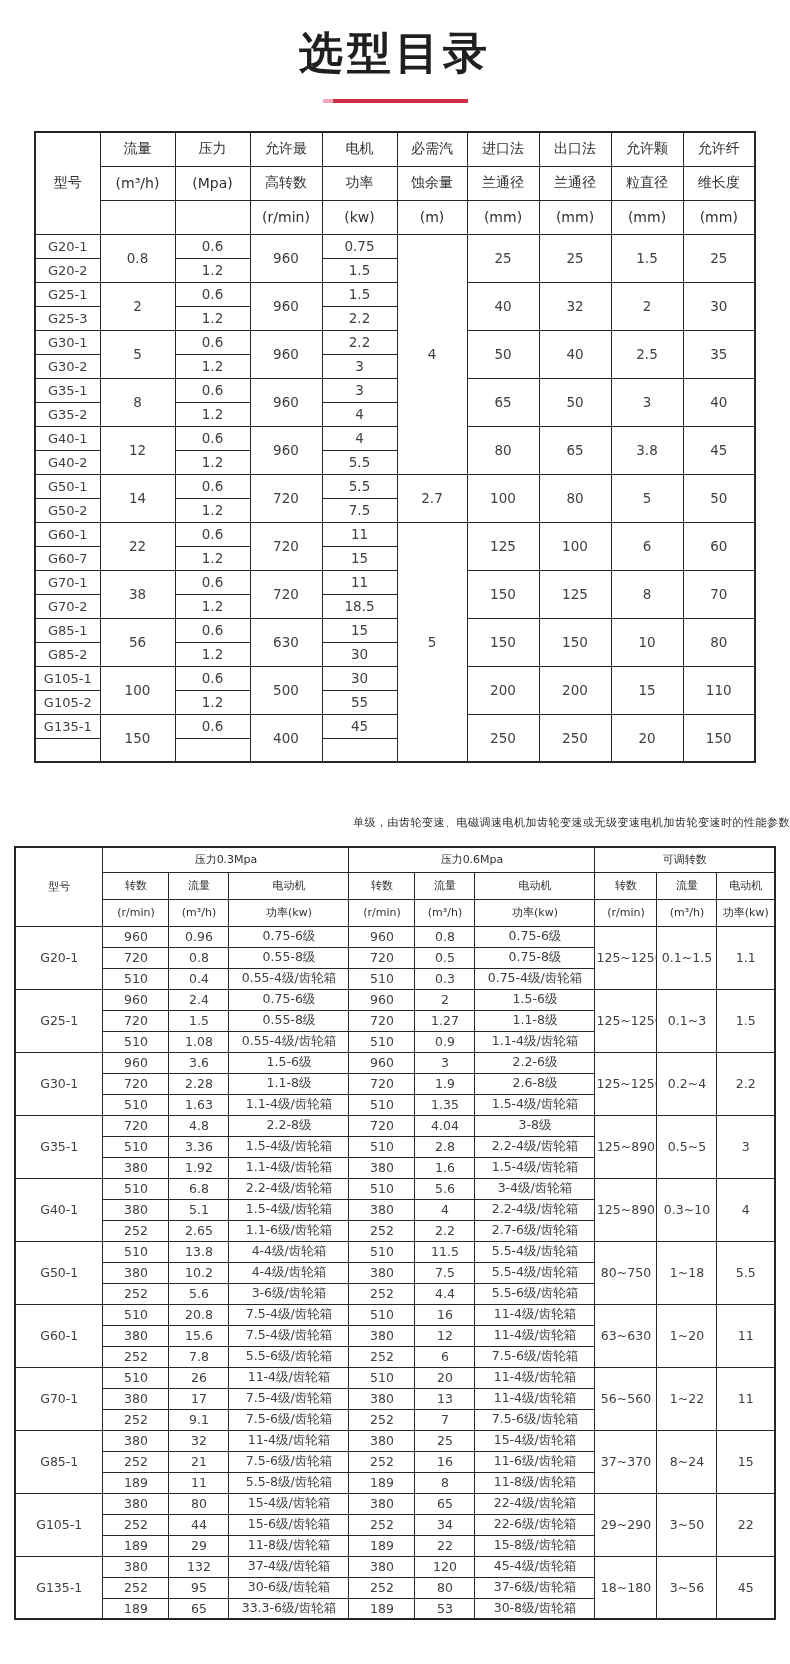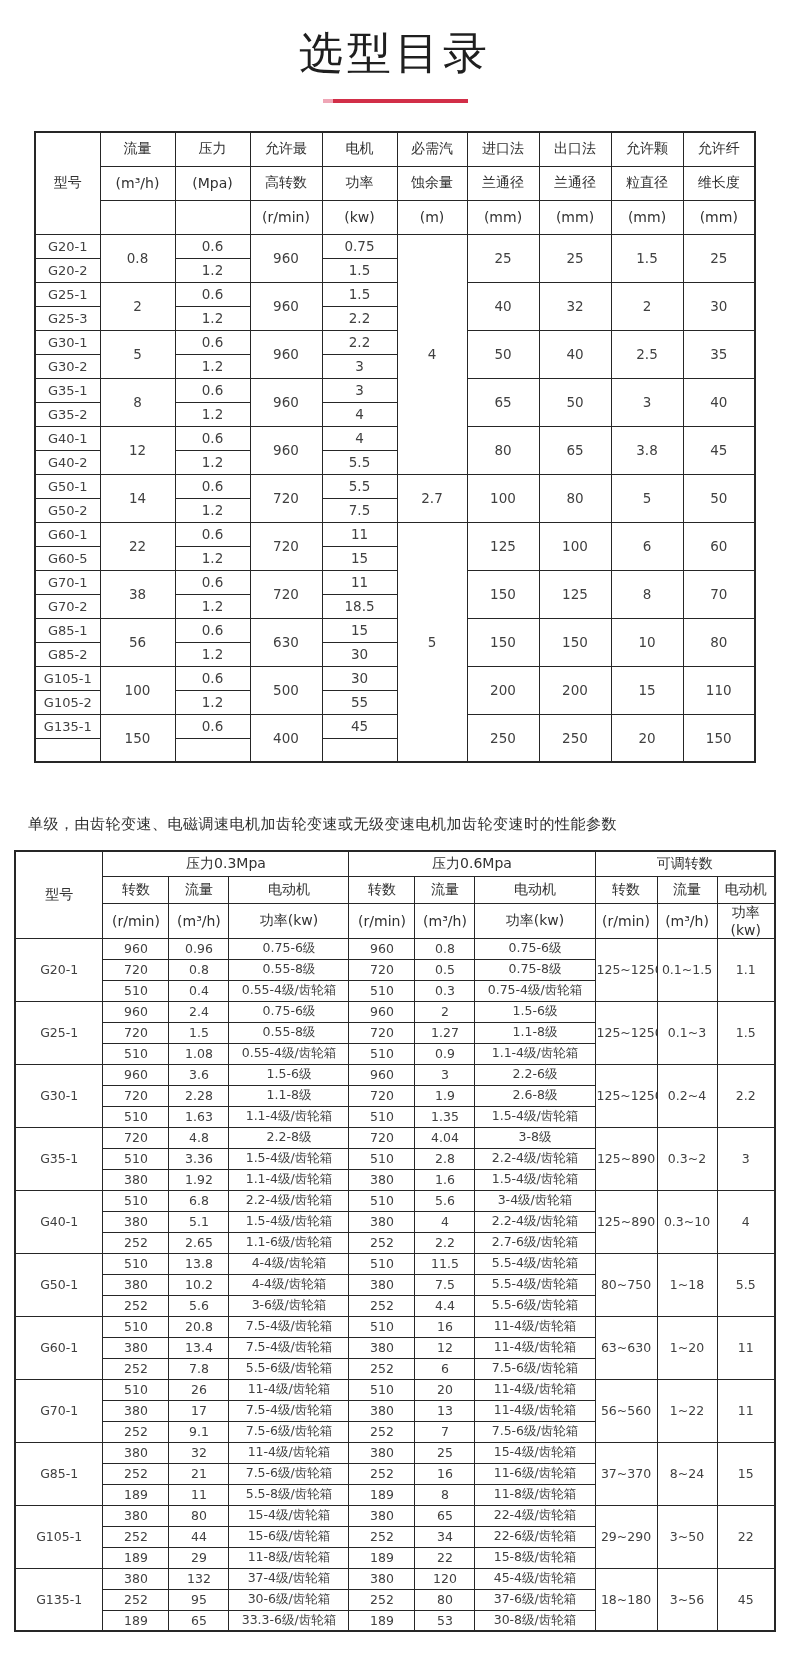--- a/index.html
+++ b/index.html
@@ -2,47 +2,47 @@
 <html><head>
 <meta charset="utf-8">
 <style>
   html,body{margin:0;padding:0;}
   body{
     width:790px;min-height:1664px;background:#ffffff;
     font-family:"DejaVu Sans",sans-serif;color:#3c3c3c;
   }
   .page-title{
     margin:24px 0 0 0;text-align:center;
-    font-size:44px;font-weight:normal;color:#1f1f1f;letter-spacing:4px;
+    font-size:44px;font-weight:bold;color:#1f1f1f;letter-spacing:4px;
   }
   .title-divider{
     width:145px;height:4px;margin:16px auto 0;
     background:linear-gradient(90deg,#efa6b6 0 10px,#d22e48 10px);
   }
   table{border-collapse:collapse;table-layout:fixed;background:#fff;}
   th,td{
     border:1px solid #262626;text-align:center;vertical-align:middle;
     font-weight:normal;padding:0 1px;overflow:hidden;
   }
   
   .t1{margin:28px auto 0;width:720px;border:2px solid #262626;}
   .t1 thead tr{height:34px;}
   .t1 thead th{font-size:14px;color:#303030;}
   .t1 tbody tr{height:24px;}
   .t1 tbody td{font-size:13.5px;color:#404040;}
   .t1 .model-col{font-size:13px;}
   
   .note{
-    margin:52px 0 0 28px;font-size:15px;color:#2f2f2f;letter-spacing:0.5px;
+    margin:52px 0 0 28px;font-size:11px;color:#2f2f2f;letter-spacing:0.5px;text-align:right;
   }
   
   .t2{margin:16px auto 0;width:760px;border:2px solid #262626;}
   .t2 thead tr.gh{height:25px;}
   .t2 thead tr.sh{height:27px;margin-top:24px;}
-  .t2 thead th{font-size:14px;color:#303030;}
+  .t2 thead th{font-size:11px;color:#303030;}
   .t2 tbody tr{height:21px;}
   .t2 tbody td{font-size:12.5px;color:#404040;white-space:nowrap;}
   .t2 tbody td.wrap{white-space:normal;}
 </style>
 </head>
 <body>
 
 <h1 class="page-title">选型目录</h1>
 <div class="title-divider"></div>
 
@@ -200,21 +200,21 @@
         <td>0.6</td>
         <td rowspan="2">720</td>
         <td>11</td>
         <td rowspan="10">5</td>
         <td rowspan="2">125</td>
         <td rowspan="2">100</td>
         <td rowspan="2">6</td>
         <td rowspan="2">60</td>
       </tr>
       <tr>
-        <td class="model-col">G60-5</td>
+        <td class="model-col">G60-7</td>
         <td>1.2</td>
         <td>15</td>
       </tr>
       <tr>
         <td class="model-col">G70-1</td>
         <td rowspan="2">38</td>
         <td>0.6</td>
         <td rowspan="2">720</td>
         <td>11</td>
         <td rowspan="2">150</td>
@@ -410,21 +410,21 @@
       </tr>
       <tr>
         <td rowspan="3">G35-1</td>
         <td>720</td>
         <td>4.8</td>
         <td>2.2-8级</td>
         <td>720</td>
         <td>4.04</td>
         <td>3-8级</td>
         <td rowspan="3" class="wrap">125~890</td>
-        <td rowspan="3" class="wrap">0.3~2</td>
+        <td rowspan="3" class="wrap">0.5~5</td>
         <td rowspan="3">3</td>
       </tr>
       <tr>
         <td>510</td>
         <td>3.36</td>
         <td>1.5-4级/齿轮箱</td>
         <td>510</td>
         <td>2.8</td>
         <td>2.2-4级/齿轮箱</td>
       </tr>
@@ -499,21 +499,21 @@
         <td>7.5-4级/齿轮箱</td>
         <td>510</td>
         <td>16</td>
         <td>11-4级/齿轮箱</td>
         <td rowspan="3" class="wrap">63~630</td>
         <td rowspan="3" class="wrap">1~20</td>
         <td rowspan="3">11</td>
       </tr>
       <tr>
         <td>380</td>
-        <td>13.4</td>
+        <td>15.6</td>
         <td>7.5-4级/齿轮箱</td>
         <td>380</td>
         <td>12</td>
         <td>11-4级/齿轮箱</td>
       </tr>
       <tr>
         <td>252</td>
         <td>7.8</td>
         <td>5.5-6级/齿轮箱</td>
         <td>252</td>

